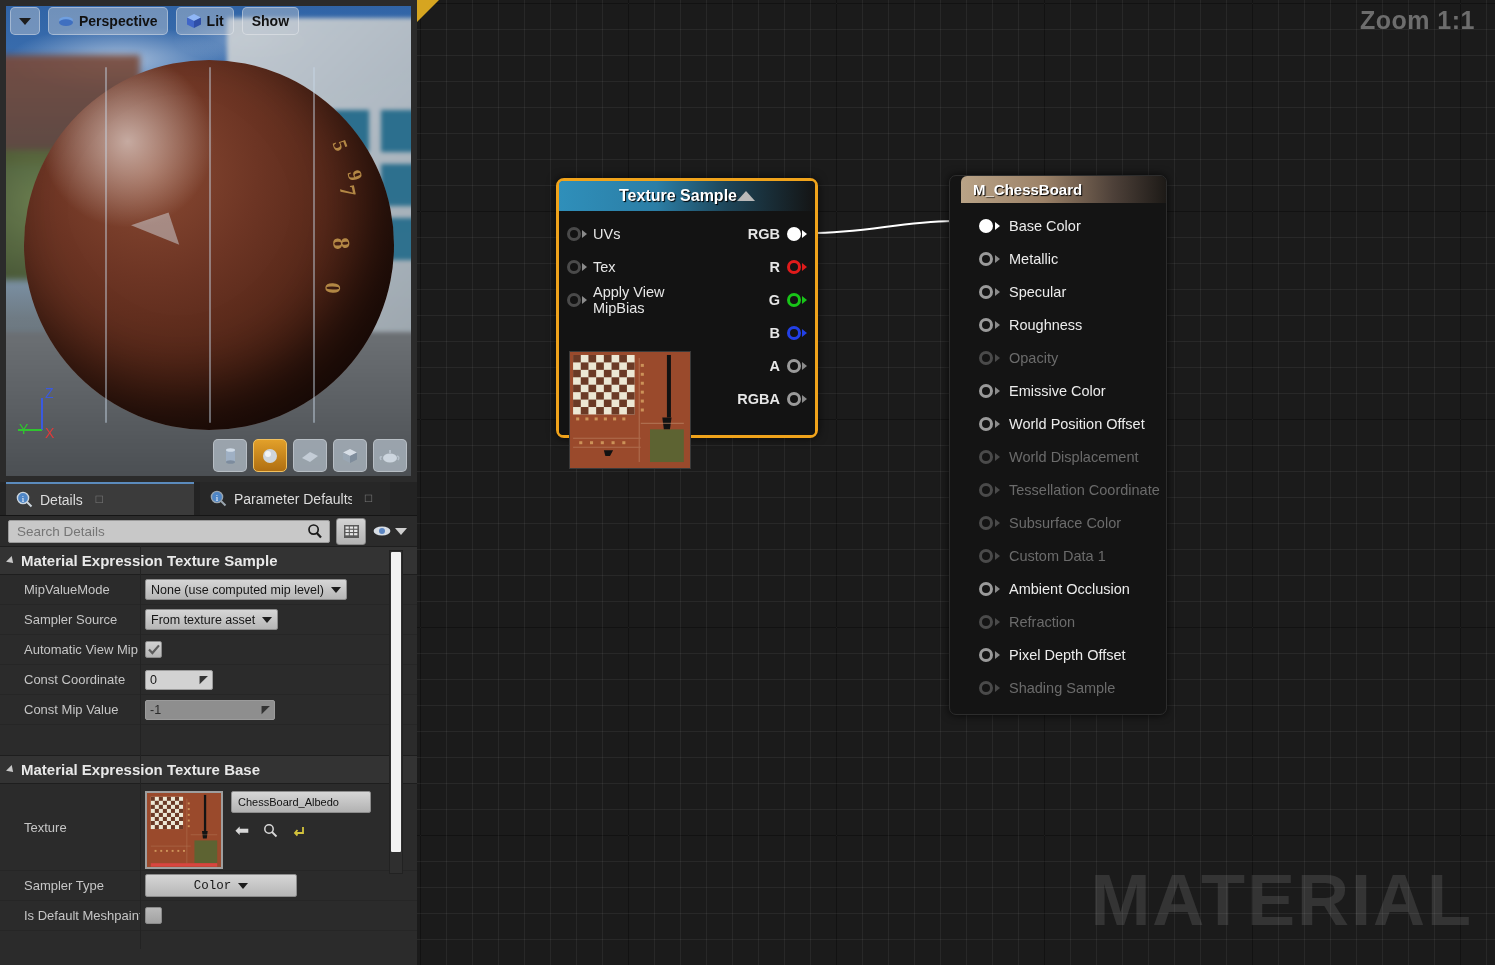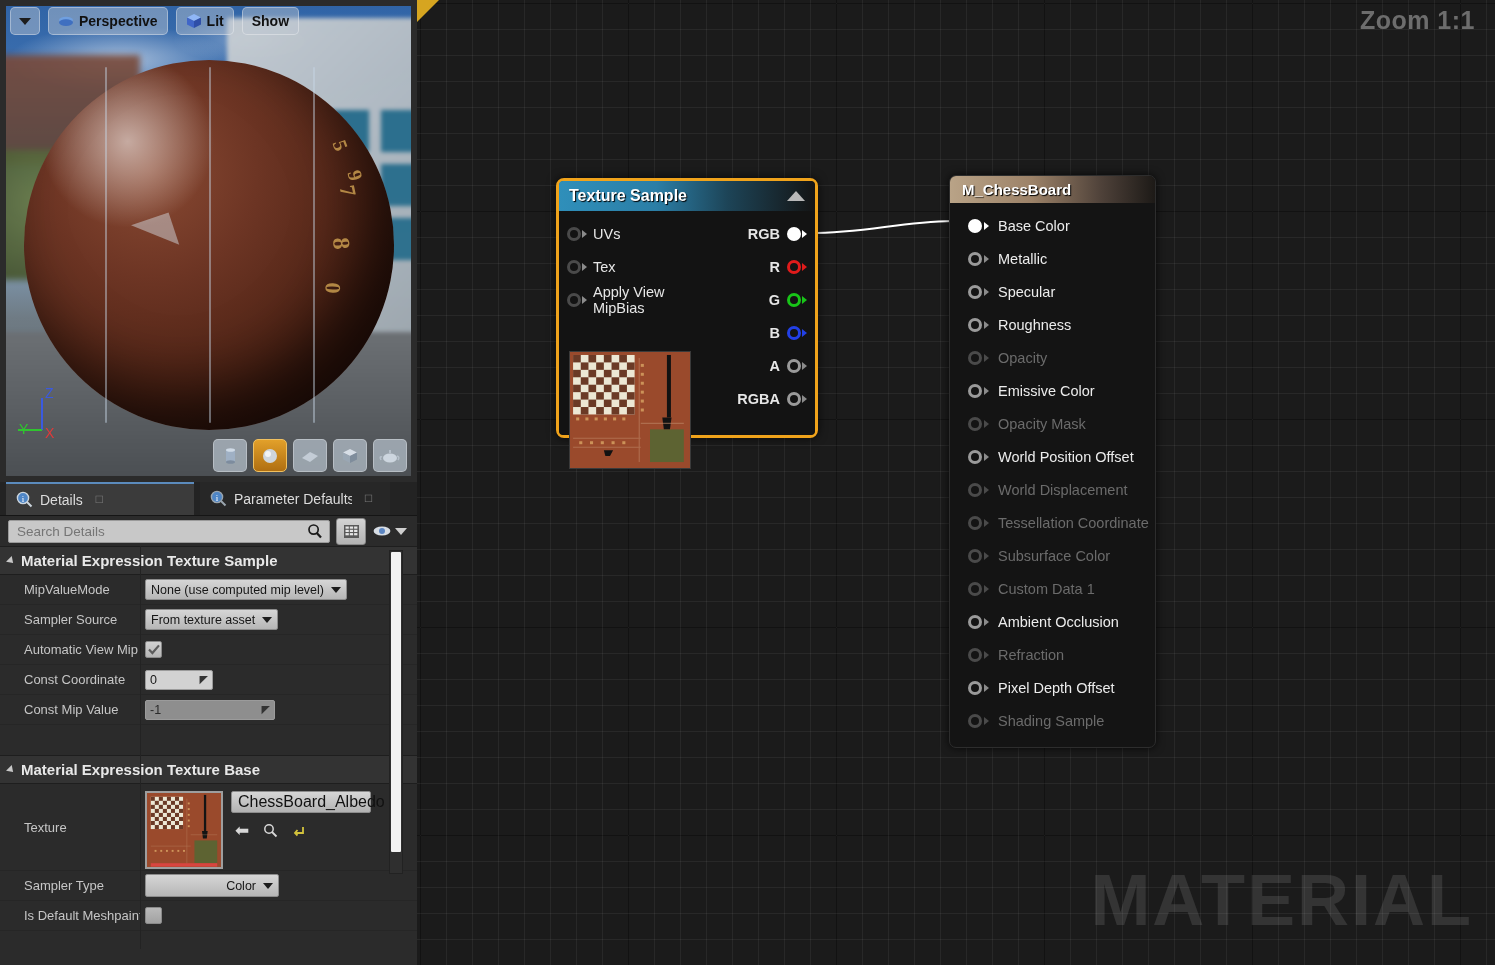--- a/index.html
+++ b/index.html
@@ -92,21 +92,21 @@
   .chk{width:15px;height:15px;border:1px solid #8a8a8a;border-radius:2px;background:linear-gradient(#d2d2d2,#b5b5b5);
     display:flex;align-items:center;justify-content:center;cursor:pointer;}
   .chk.off{background:linear-gradient(#b9b9b9,#a2a2a2);}
   .numbox{height:20px;background:#d2d2d2;border:1px solid #9b9b9b;border-radius:2px;display:flex;align-items:center;
     justify-content:space-between;padding:0 4px;box-sizing:border-box;font-size:12.5px;color:#161616;cursor:text;}
   .numbox.dim{background:#8e8e8e;color:#2b2b2b;}
   .spin{font-size:11px;color:#333;}
   .thumb{width:78px;height:78px;border:2px solid #9e9e9e;box-sizing:border-box;}
   .asset-combo{height:22px;background:linear-gradient(#d6d6d6,#b2b2b2);border:1px solid #8c8c8c;border-radius:2px;
     display:flex;align-items:center;justify-content:space-between;padding:0 6px;box-sizing:border-box;
-    font-size:16px;color:#111;width:140px;cursor:pointer;}
+    font-size:11px;color:#111;width:140px;cursor:pointer;}
   .asset-icons{display:flex;align-items:center;gap:14px;margin-top:7px;padding-left:4px;}
   .scrollbar{position:absolute;right:14px;top:4px;width:12px;height:322px;background:#2f2f2f;border:1px solid #222;}
   .scrollbar .thumbbar{position:absolute;left:1px;top:1px;width:10px;height:300px;background:#f2f2f2;border-radius:1px;}
 
   
   #graph{position:absolute;left:417px;top:0;width:1078px;height:965px;background:#1b1b1b;overflow:hidden;}
   .grid{position:absolute;inset:0;
     background-image:
       linear-gradient(to right, rgba(255,255,255,.055) 1px, transparent 1px),
       linear-gradient(to bottom, rgba(255,255,255,.055) 1px, transparent 1px),
@@ -117,42 +117,42 @@
   .corner-tri{position:absolute;left:0;top:0;width:0;height:0;
     border-left:22px solid #d6a520;border-bottom:22px solid transparent;}
   .zoomlabel{position:absolute;right:20px;top:6px;font-size:25px;color:#6d6d6d;font-weight:bold;letter-spacing:.5px;}
   .watermark{position:absolute;right:22px;bottom:24px;font-size:72px;font-weight:bold;color:rgba(255,255,255,.11);letter-spacing:2px;}
 
   
   .node-ts{position:absolute;left:139px;top:178px;width:256px;
     border:3px solid #f0a31b;border-radius:8px;background:#121212;box-shadow:0 0 10px rgba(0,0,0,.7);}
   .node-ts .hdr{height:30px;border-radius:4px 4px 0 0;
     background:linear-gradient(90deg,#2f8fba 0%,#2b7ea6 38%,#1d4457 66%,#141414 100%);
-    display:flex;align-items:center;justify-content:space-between;padding:0 10px;box-sizing:border-box;}
+    display:flex;align-items:center;justify-content:center;padding:0 10px;box-sizing:border-box;}
   .node-ts .hdr .title{font-size:16px;font-weight:bold;color:#fff;text-shadow:1px 1px 1px #000;}
   .node-ts .hdr .up{width:0;height:0;border-left:9px solid transparent;border-right:9px solid transparent;border-bottom:10px solid #b9b9b9;}
   .node-body{position:relative;padding:6px 0 8px;background:#131313;border-radius:0 0 4px 4px;min-height:210px;}
   .pinrow{display:flex;align-items:center;height:33px;padding:0 8px;box-sizing:border-box;}
   .pinrow.out{justify-content:flex-end;}
   .pin{width:14px;height:14px;border-radius:50%;border:3px solid #5a5a5a;box-sizing:border-box;flex:none;}
   .pin.filled{background:#fff;border-color:#fff;}
   .pin.r{border-color:#e01b1b;}
   .pin.g{border-color:#18c418;}
   .pin.b{border-color:#2240e6;}
   .pin.grey{border-color:#9a9a9a;}
   .pin.dark{border-color:#4a4a4a;}
   .pinarrow{width:0;height:0;border-left:5px solid #8b8b8b;border-top:4px solid transparent;border-bottom:4px solid transparent;margin-left:1px;}
   .pinlabel{font-size:14.5px;color:#e6e6e6;}
   .ts-left{position:absolute;left:0;top:6px;width:130px;}
   .ts-right{position:absolute;right:0;top:6px;width:126px;font-weight:bold;}
   .ts-thumb{position:absolute;left:10px;top:140px;width:120px;height:116px;border:1px solid #3a3a3a;overflow:hidden;}
 
   
   .node-mat{position:absolute;left:532px;top:175px;width:205px;background:#141414;
-    border-radius:7px;box-shadow:0 0 9px rgba(0,0,0,.75);border:1px solid #2d2d2d;}
+    border-radius:7px;box-shadow:0 0 9px rgba(0,0,0,.75);border:1px solid #2d2d2d;padding-left:11px;}
   .node-mat .hdr{height:27px;border-radius:6px 6px 0 0;
     background:linear-gradient(90deg,#b9a387 0%,#9c8268 40%,#4e4139 74%,#1d1a17 100%);
     display:flex;align-items:center;padding:0 12px;box-sizing:border-box;}
   .node-mat .hdr .title{font-size:15px;font-weight:bold;color:#fff;text-shadow:1px 1px 1px #000;}
   .matbody{padding:6px 0 10px;}
   .matrow{display:flex;align-items:center;gap:9px;height:33px;padding-left:18px;box-sizing:border-box;}
   .matrow .lbl{font-size:14.5px;color:#ececec;}
   .matrow.off .lbl{color:#6b6b6b;}
   .matrow.off .pin{border-color:#4a4a4a;}
   .matrow.off .pinarrow{border-left-color:#4a4a4a;}
@@ -471,21 +471,21 @@
                   <path d="M5.5 7 L3 10 L5.5 12.5" fill="none" stroke="#d2c23c" stroke-width="1.8"></path>
                 </svg>
               </div>
             </div>
           </div>
         </div>
 
         <div class="prow">
           <div class="plabel">Sampler Type</div>
           <div class="pval">
-            <div class="combo" style="width:134px;justify-content:flex-end;height:23px;">
+            <div class="combo" style="width:152px;justify-content:center;height:23px;font-family:Liberation Mono, monospace;">
               <span>Color</span>
               <span class="cv"></span>
             </div>
           </div>
         </div>
 
         <div class="prow">
           <div class="plabel">Is Default Meshpaint</div>
           <div class="pval">
             <div class="chk off"></div>
@@ -668,25 +668,20 @@
         <div class="matrow off">
           <span class="pin"></span>
           <span class="pinarrow" style="margin-left:-7px;"></span>
           <span class="lbl">Opacity</span>
         </div>
         <div class="matrow">
           <span class="pin grey"></span>
           <span class="pinarrow" style="margin-left:-7px;"></span>
           <span class="lbl">Emissive Color</span>
         </div>
-        <div class="matrow off">
-          <span class="pin"></span>
-          <span class="pinarrow" style="margin-left:-7px;"></span>
-          <span class="lbl">Opacity Mask</span>
-        </div>
         <div class="matrow">
           <span class="pin grey"></span>
           <span class="pinarrow" style="margin-left:-7px;"></span>
           <span class="lbl">World Position Offset</span>
         </div>
         <div class="matrow off">
           <span class="pin"></span>
           <span class="pinarrow" style="margin-left:-7px;"></span>
           <span class="lbl">World Displacement</span>
         </div>

